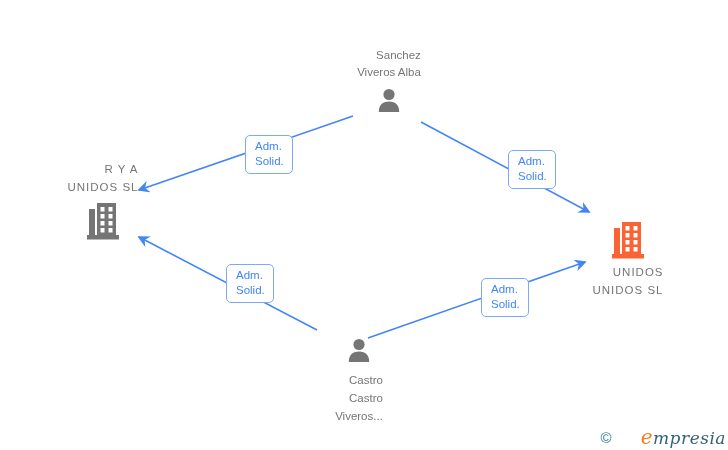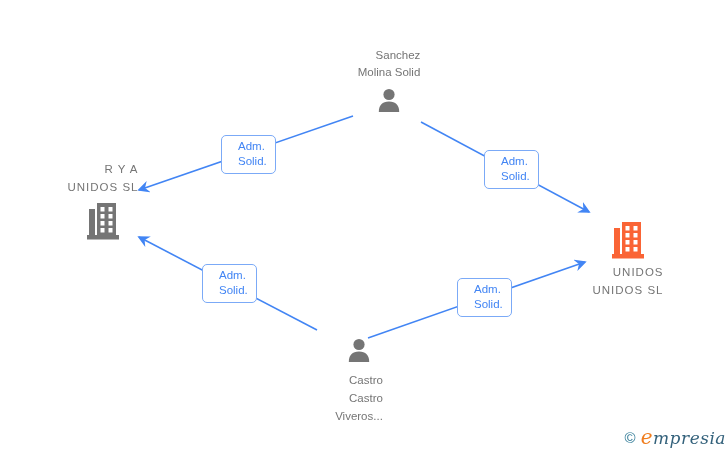--- a/index.html
+++ b/index.html
@@ -25,38 +25,39 @@
   .company .nm{letter-spacing:1px;line-height:18px;}
   .person .nm{line-height:17px;}
   .icon-gap{height:6px;}
 
   
   .edge-label{
     position:absolute;z-index:3;
     background:#ffffff;
     border:1.5px solid #7BAAF7;
     border-radius:5px;
-    padding:3px 8px 4px 16px;
+    padding:3px 8px 4px 9px;
     color:#4285F4;
     font-size:11.5px;line-height:15px;
     text-align:left;
+    margin-left:24px;
   }
   .edge-label span{display:block;}
 
   
   #logo{
     position:absolute;right:2px;bottom:2px;z-index:4;
     display:flex;align-items:center;
   }
   #logo .copy{
     color:#2F7A96;font-size:15px;line-height:15px;margin-right:5px;
   }
   #logo .brand{
     font-family:"DejaVu Serif",serif;font-style:italic;
-    font-size:17px;line-height:20px;color:#33617B;letter-spacing:0.5px;
+    font-size:17px;line-height:20px;color:#33617B;letter-spacing:0.5px;margin-left:24px;
   }
   #logo .brand .initial{color:#F07D1E;font-size:20px;}
 </style>
 </head>
 <body>
 
 <div id="canvas">
 
   <svg id="edges" width="728" height="450" viewBox="0 0 728 450">
     <defs>
@@ -66,21 +67,21 @@
     </defs>
     <line x1="353" y1="116" x2="139" y2="190" marker-end="url(#arrow)"></line>
     <line x1="421" y1="122" x2="589" y2="212" marker-end="url(#arrow)"></line>
     <line x1="317" y1="330" x2="139" y2="237" marker-end="url(#arrow)"></line>
     <line x1="368" y1="338" x2="585" y2="262" marker-end="url(#arrow)"></line>
   </svg>
 
   <div class="node person" style="left:309px;top:47px;width:160px;">
     <div class="nm">
       <span>Sanchez</span><br>
-      <span>Molina Solid</span>
+      <span>Viveros Alba</span>
     </div>
     <div class="icon-gap"></div>
     <svg width="28" height="28" viewBox="0 0 28 28">
       <circle cx="14" cy="7.5" r="5.6" fill="#757575"></circle>
       <path d="M14 14.5 C 7.2 14.5 3.8 18.3 3.8 25 L 24.2 25 C 24.2 18.3 20.8 14.5 14 14.5 Z" fill="#757575"></path>
     </svg>
   </div>
 
   <div class="node company" style="left:33px;top:160px;width:140px;">
     <div class="nm">

